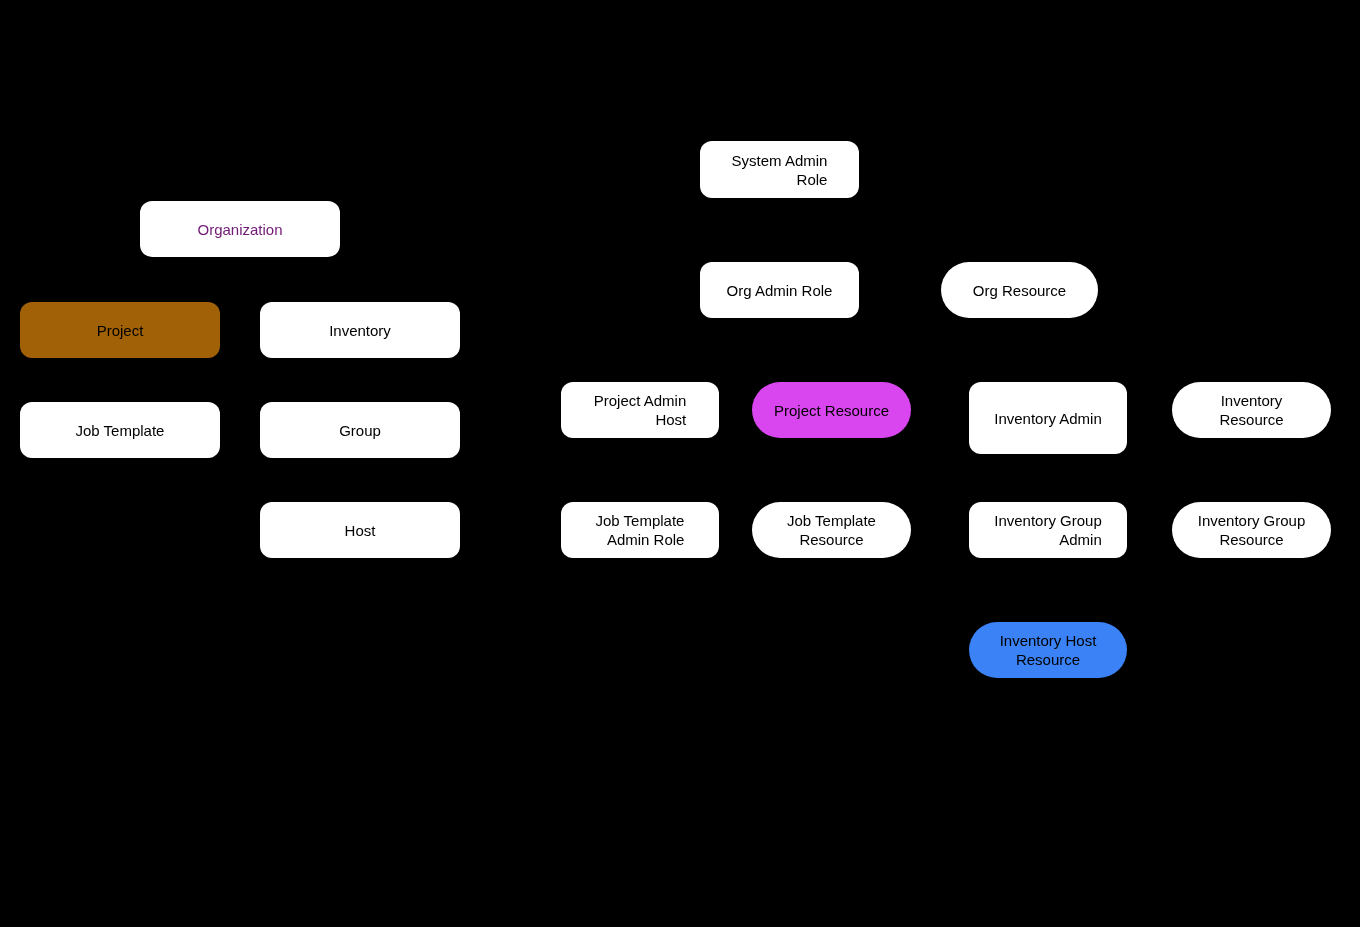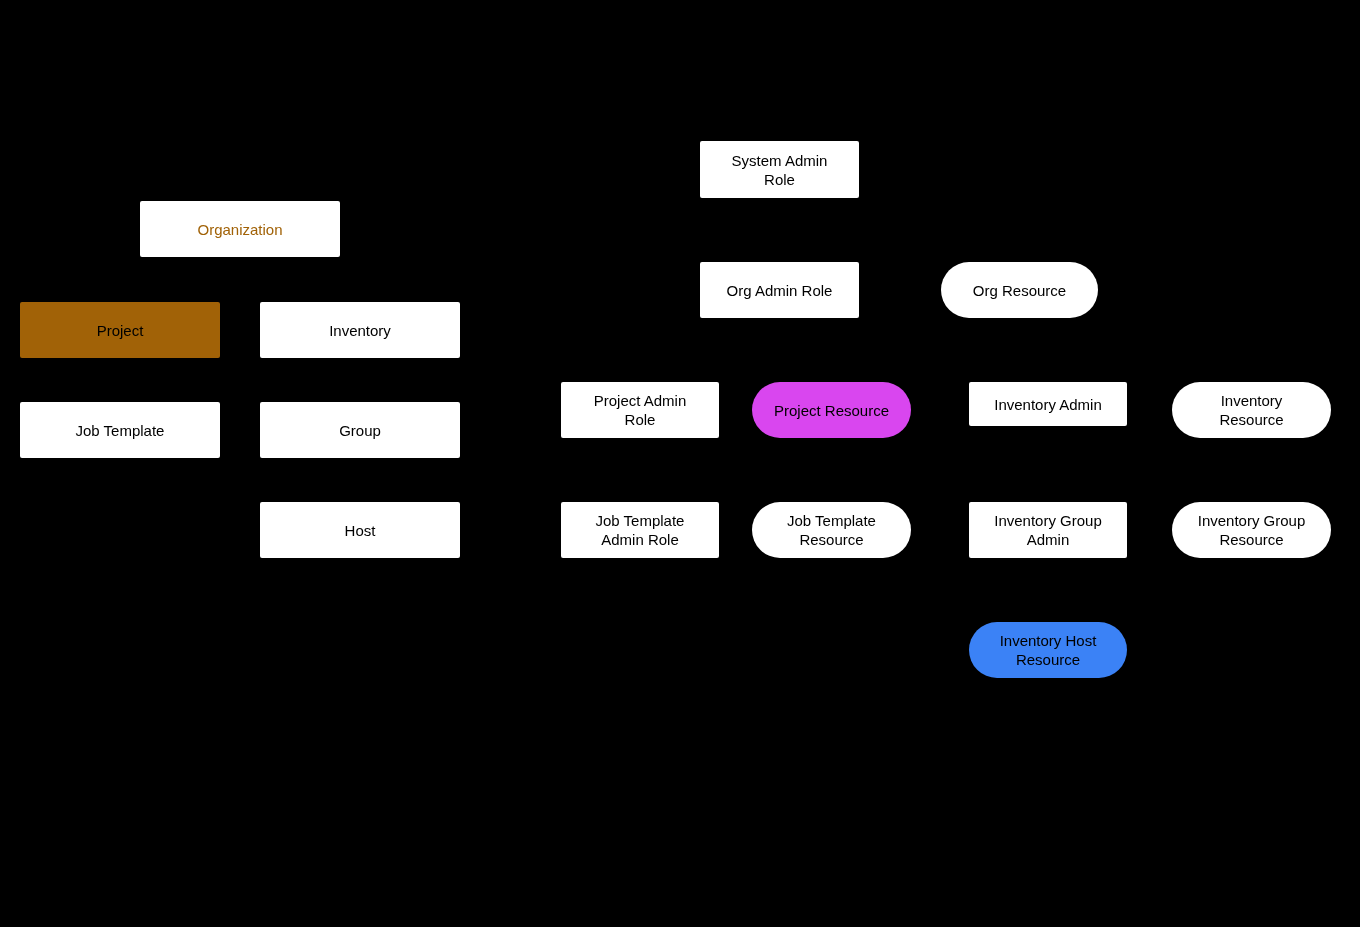--- a/index.html
+++ b/index.html
@@ -23,44 +23,45 @@
     align-items: center;
     justify-content: center;
     text-align: center;
     font-size: 15px;
     line-height: 19px;
     box-sizing: border-box;
     padding: 2px 6px;
     white-space: pre-line;
   }
   .rect {
-    border-radius: 2px;
+    border-radius: 12px;
+    text-align: right;
   }
   .pill {
     border-radius: 999px;
   }
 </style>
 </head>
 <body>
 
 <div id="canvas">
-    <div class="node rect" style="left: 140px; top: 201px; width: 200px; height: 56px; background: rgb(255, 255, 255); color: #a16207;">Organization</div>
+    <div class="node rect" style="left: 140px; top: 201px; width: 200px; height: 56px; background: rgb(255, 255, 255); color: #701a75;">Organization</div>
     <div class="node rect" style="left: 20px; top: 302px; width: 200px; height: 56px; background: #a16207; color: rgb(0, 0, 0);">Project</div>
     <div class="node rect" style="left: 260px; top: 302px; width: 200px; height: 56px; background: rgb(255, 255, 255); color: rgb(0, 0, 0);">Inventory</div>
     <div class="node rect" style="left: 20px; top: 402px; width: 200px; height: 56px; background: rgb(255, 255, 255); color: rgb(0, 0, 0);">Job Template</div>
     <div class="node rect" style="left: 260px; top: 402px; width: 200px; height: 56px; background: rgb(255, 255, 255); color: rgb(0, 0, 0);">Group</div>
     <div class="node rect" style="left: 260px; top: 502px; width: 200px; height: 56px; background: rgb(255, 255, 255); color: rgb(0, 0, 0);">Host</div>
     <div class="node rect" style="left: 700px; top: 141px; width: 159px; height: 57px; background: rgb(255, 255, 255); color: rgb(0, 0, 0);">System Admin
 Role</div>
     <div class="node pill" style="left: 941px; top: 262px; width: 157px; height: 56px; background: rgb(255, 255, 255); color: rgb(0, 0, 0);">Org Resource</div>
     <div class="node rect" style="left: 700px; top: 262px; width: 159px; height: 56px; background: rgb(255, 255, 255); color: rgb(0, 0, 0);">Org Admin Role</div>
     <div class="node rect" style="left: 561px; top: 382px; width: 158px; height: 56px; background: rgb(255, 255, 255); color: rgb(0, 0, 0);">Project Admin
-Role</div>
+Host</div>
     <div class="node pill" style="left: 752px; top: 382px; width: 159px; height: 56px; background: #d946ef; color: rgb(0, 0, 0);">Project Resource</div>
-    <div class="node rect" style="left: 969px; top: 382px; width: 158px; height: 44px; background: rgb(255, 255, 255); color: rgb(0, 0, 0);">Inventory Admin</div>
+    <div class="node rect" style="left: 969px; top: 382px; width: 158px; height: 72px; background: rgb(255, 255, 255); color: rgb(0, 0, 0);">Inventory Admin</div>
     <div class="node pill" style="left: 1172px; top: 382px; width: 159px; height: 56px; background: rgb(255, 255, 255); color: rgb(0, 0, 0);">Inventory
 Resource</div>
     <div class="node rect" style="left: 561px; top: 502px; width: 158px; height: 56px; background: rgb(255, 255, 255); color: rgb(0, 0, 0);">Job Template
 Admin Role</div>
     <div class="node pill" style="left: 752px; top: 502px; width: 159px; height: 56px; background: rgb(255, 255, 255); color: rgb(0, 0, 0);">Job Template
 Resource</div>
     <div class="node rect" style="left: 969px; top: 502px; width: 158px; height: 56px; background: rgb(255, 255, 255); color: rgb(0, 0, 0);">Inventory Group
 Admin</div>
     <div class="node pill" style="left: 1172px; top: 502px; width: 159px; height: 56px; background: rgb(255, 255, 255); color: rgb(0, 0, 0);">Inventory Group
 Resource</div>

